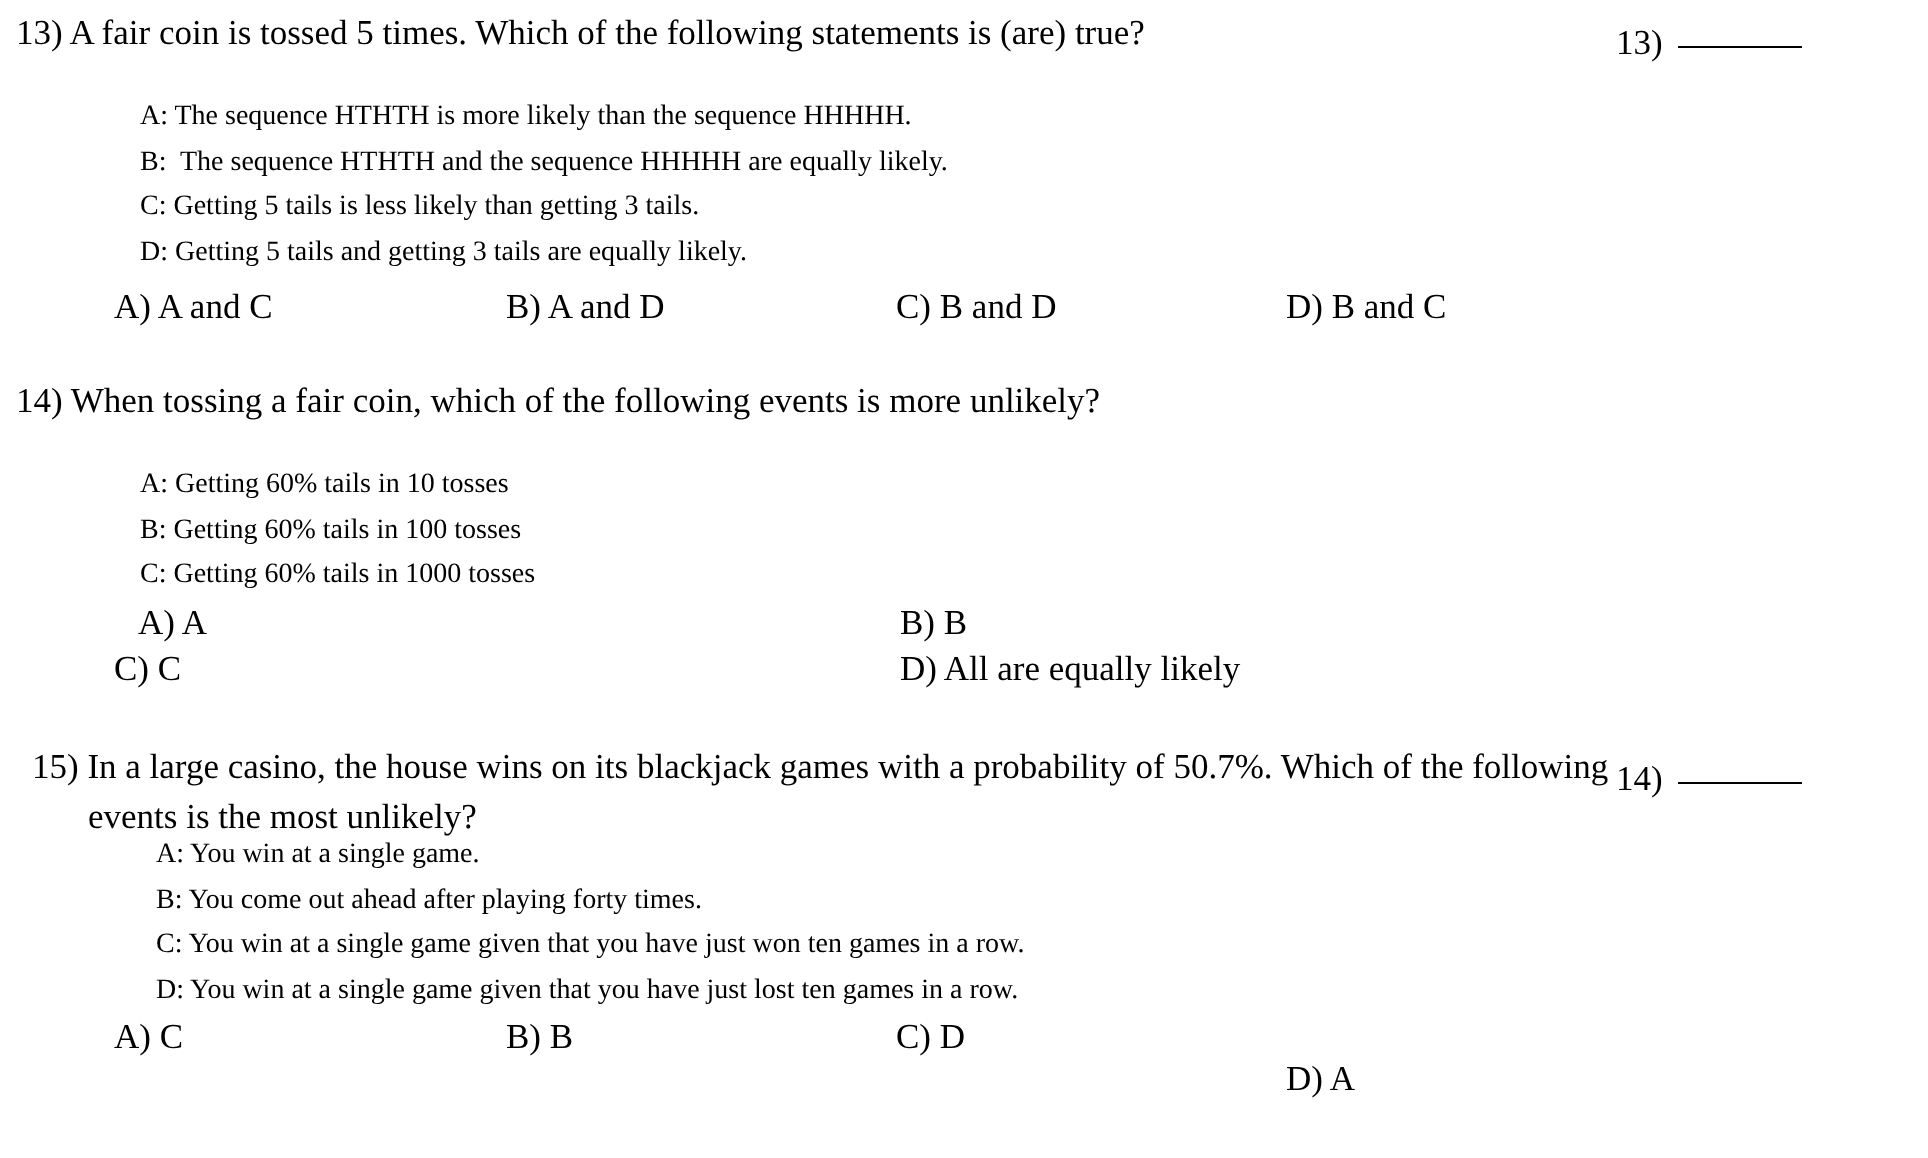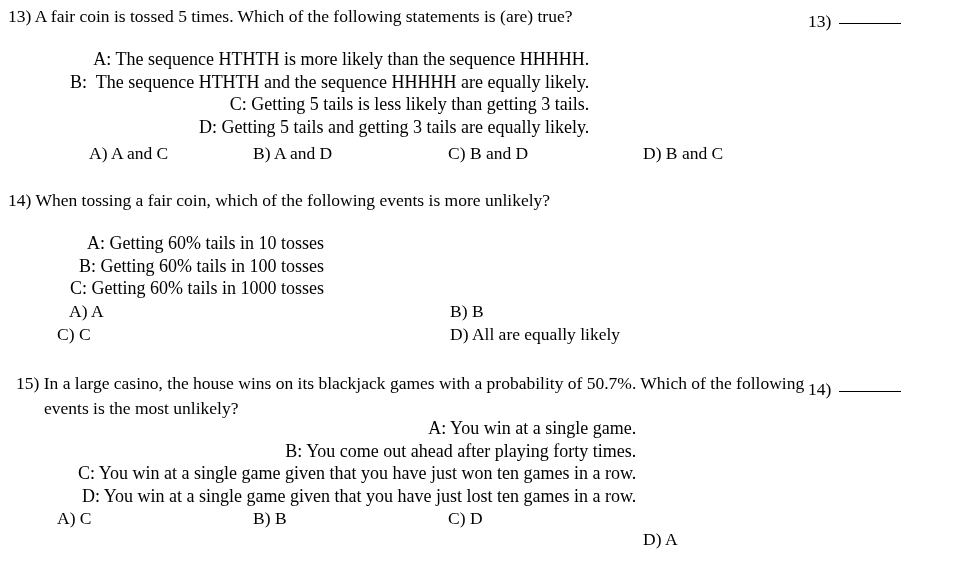--- a/index.html
+++ b/index.html
@@ -44,23 +44,22 @@
     padding-left: 28px;
     text-indent: -28px;
     width: 770px;
   }
   .stem .qnum {
     white-space: pre;
   }
 
   
   .statements {
-    font-size: 18px;
+    font-size: 14px;
     line-height: 22.5px;
-    text-align: right;
   }
   .statement {
     white-space: pre;
   }
 
   
   .options {
     position: relative;
     font-size: 17.5px;
     line-height: 23px;
@@ -118,21 +117,21 @@
       <div class="stem"><span class="qnum">13)</span> <span>A fair coin is tossed 5 times. Which of the following statements is (are) true?</span></div>
 
       <div class="statements">
         <div class="statement">A: The sequence HTHTH is more likely than the sequence HHHHH.</div>
         <div class="statement">B:  The sequence HTHTH and the sequence HHHHH are equally likely.</div>
         <div class="statement">C: Getting 5 tails is less likely than getting 3 tails.</div>
         <div class="statement">D: Getting 5 tails and getting 3 tails are equally likely.</div>
       </div>
 
       <div class="options">
-        <div class="opt" style="left:0px;   top:0px;margin-left:32px;">A) A and C</div>
+        <div class="opt" style="left:0px;   top:0px;">A) A and C</div>
         <div class="opt" style="left:196px; top:0px;">B) A and D</div>
         <div class="opt" style="left:391px; top:0px;">C) B and D</div>
         <div class="opt" style="left:586px; top:0px;">D) B and C</div>
       </div>
 
     </div>
 
     <div class="answer-blank" id="blank13">
       <span class="ab-num">13)</span><span class="ab-rule"></span>
     </div>

